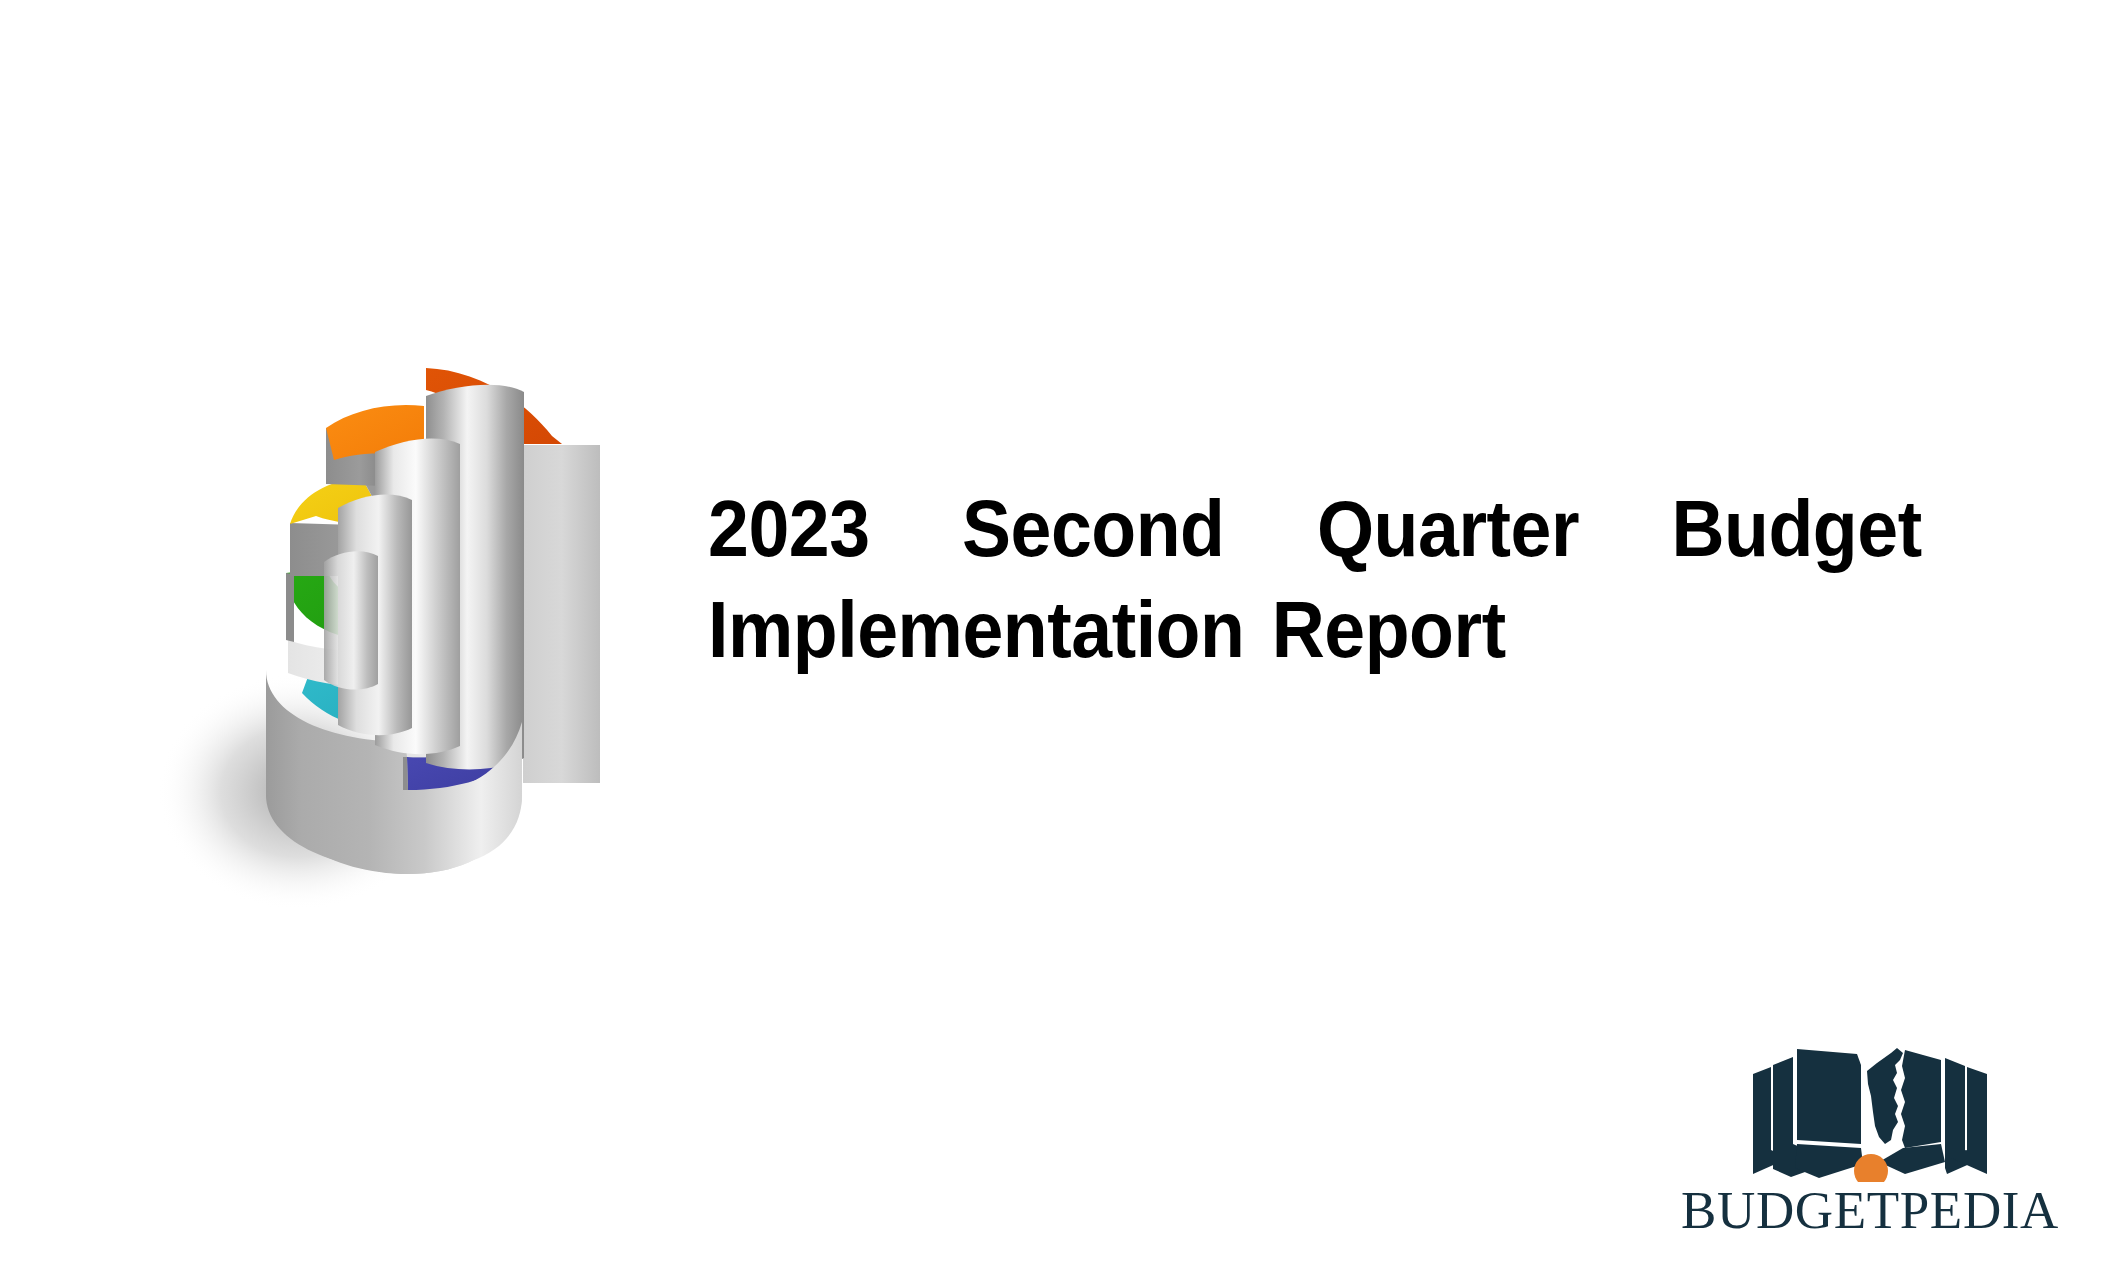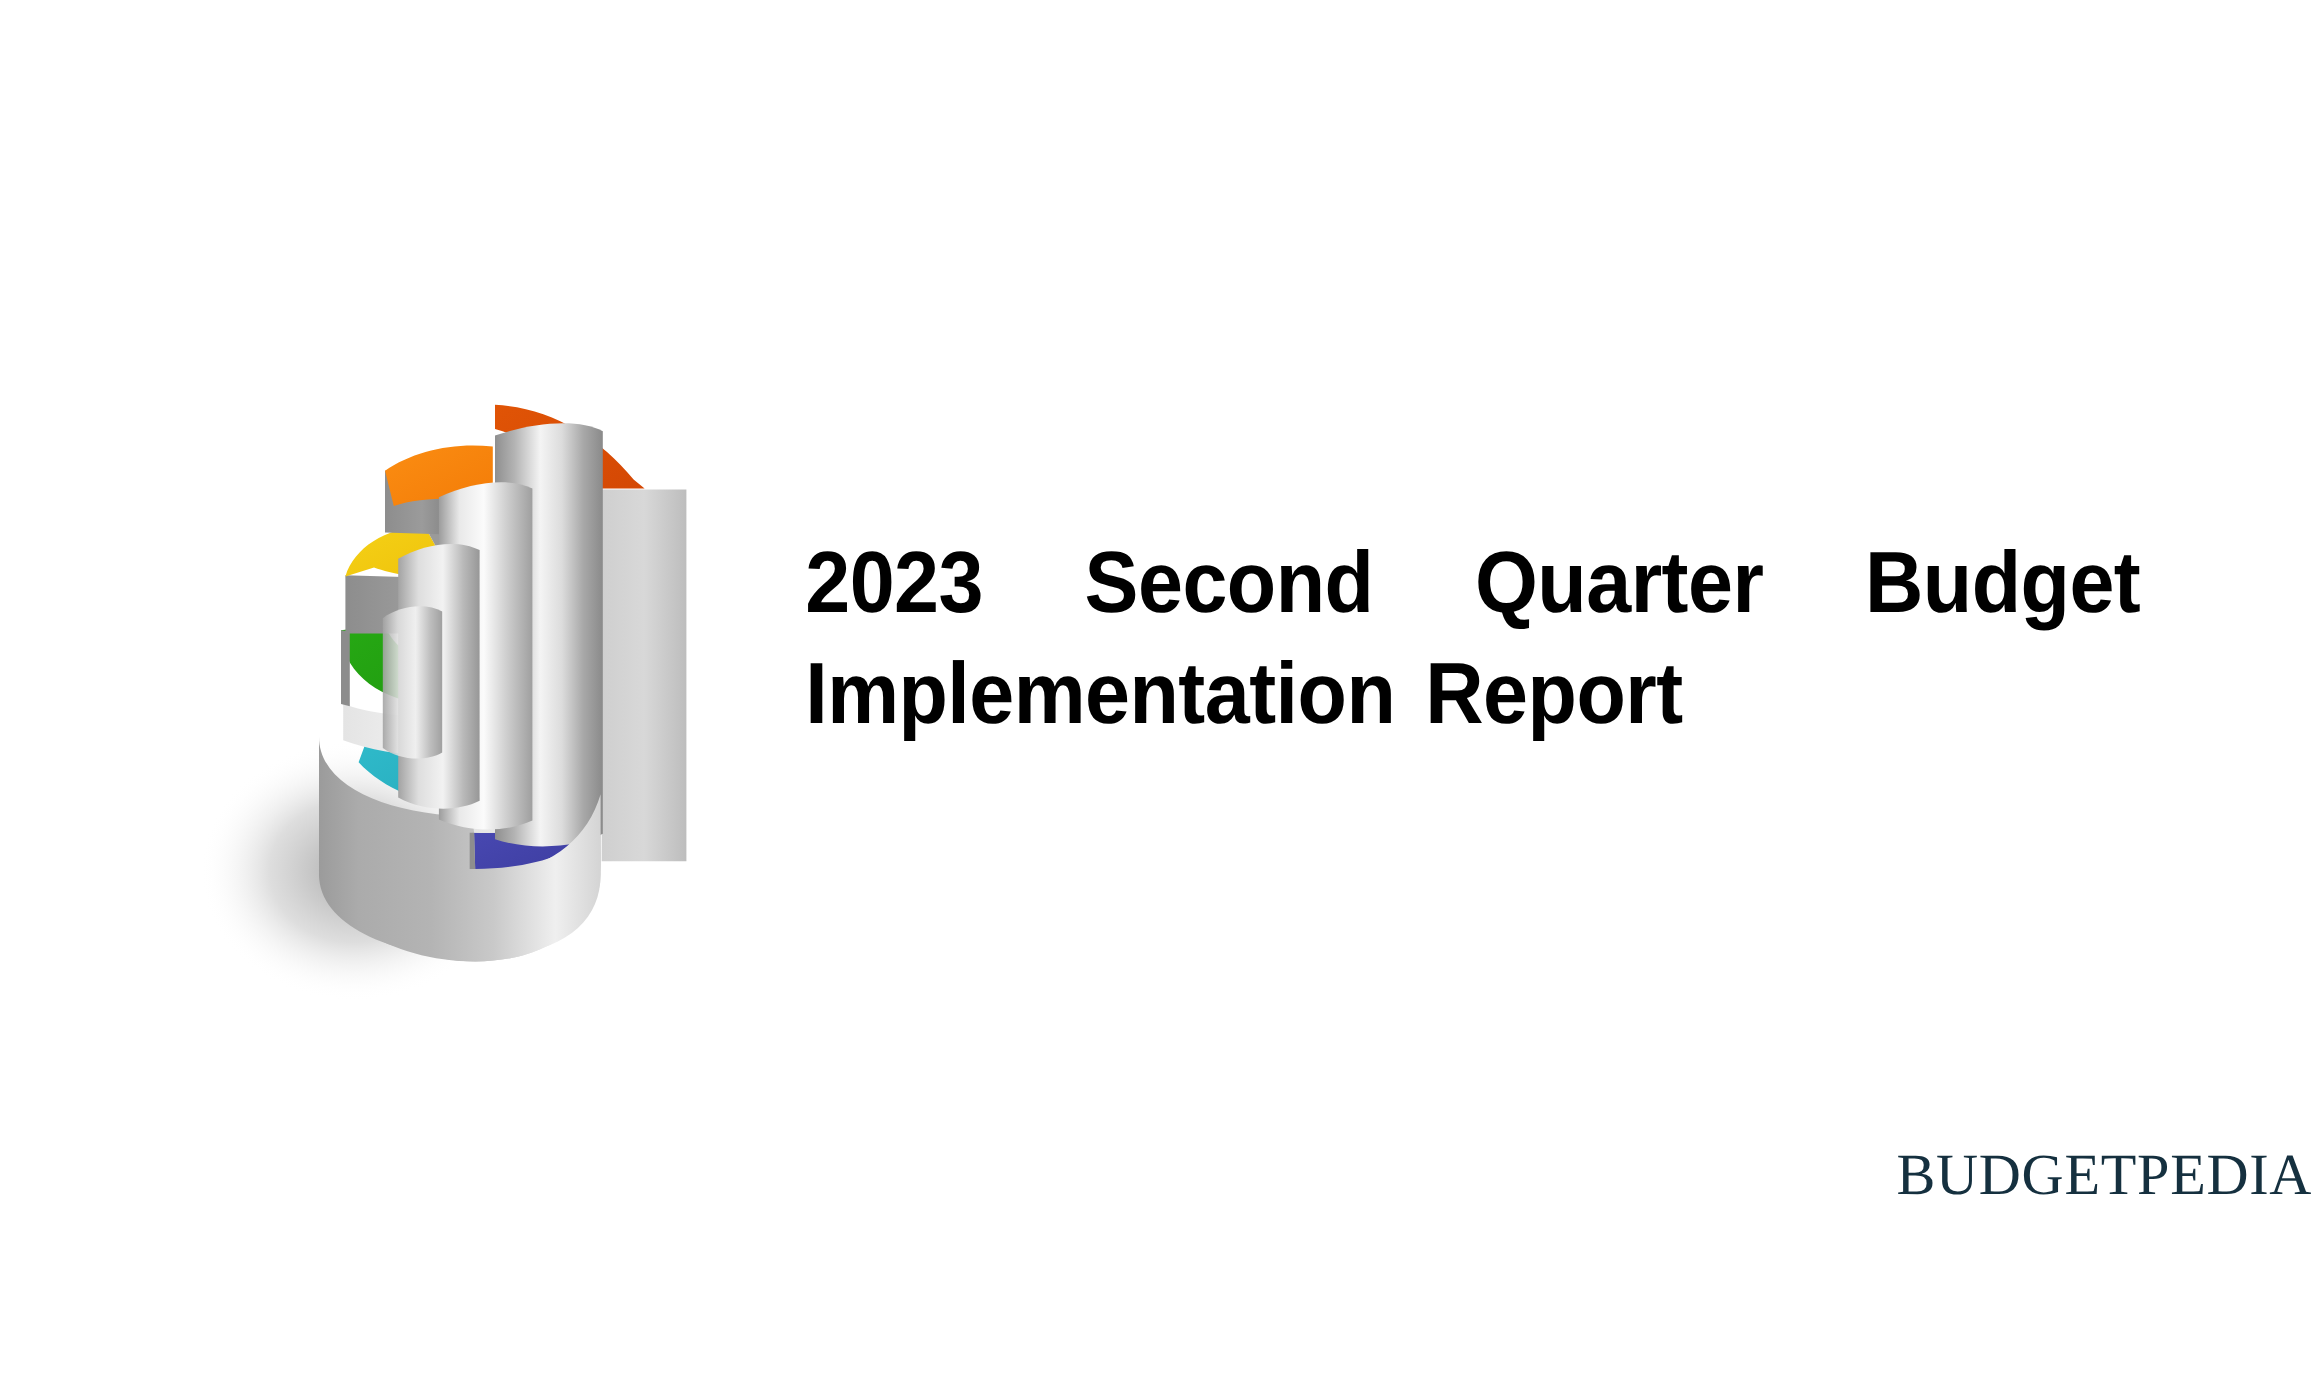--- a/index.html
+++ b/index.html
@@ -13,21 +13,20 @@
     position: relative;
     overflow: hidden;
     font-family: "Liberation Sans", sans-serif;
   }
 
   
   #cover-slide {
     position: absolute;
     inset: 0;
     background: #ffffff;
-    margin-left: 24px;
   }
 
   
   #cover-graphic {
     position: absolute;
     left: 120px;
     top: 340px;
     width: 520px;
     height: 580px;
   }
@@ -61,22 +60,22 @@
   }
 
   
   #brand-logo {
     position: absolute;
     left: 1700px;
     top: 1040px;
     width: 340px;
     height: 205px;
     display: flex;
-    flex-direction: row;
-    align-items: flex-start;
+    flex-direction: column;
+    align-items: center;
     justify-content: flex-start;
   }
   #brand-book-icon {
     width: 250px;
     height: 142px;
     display: block;
   }
   #brand-wordmark {
     margin-top: 2px;
     font-family: "Liberation Serif", "DejaVu Serif", serif;

